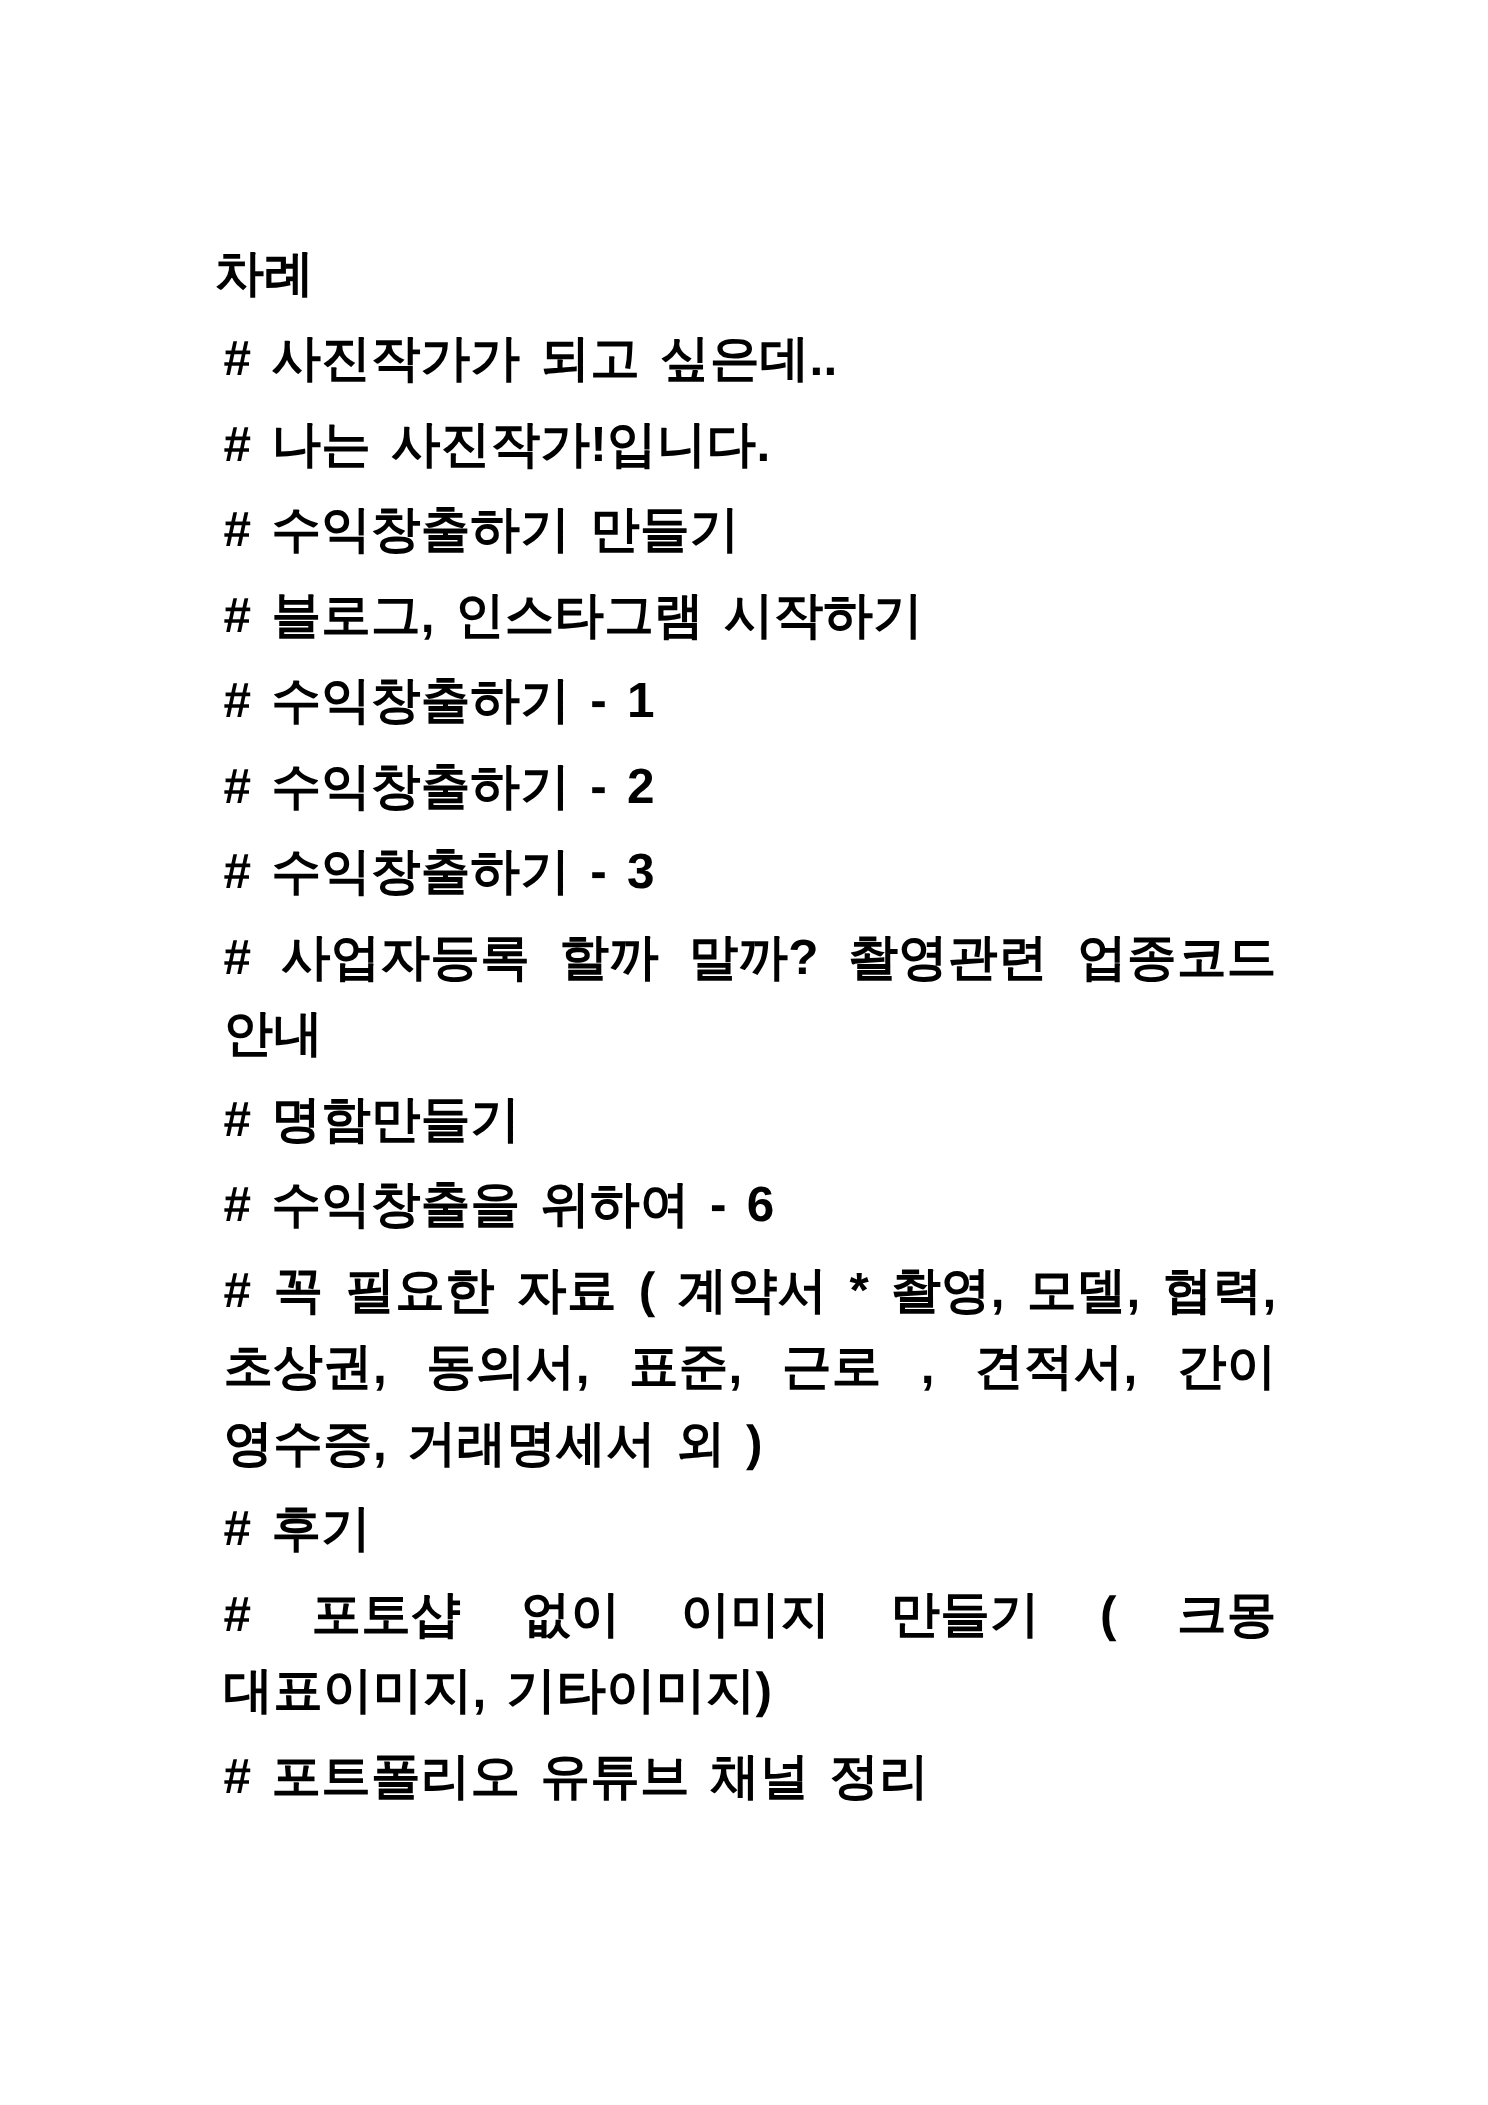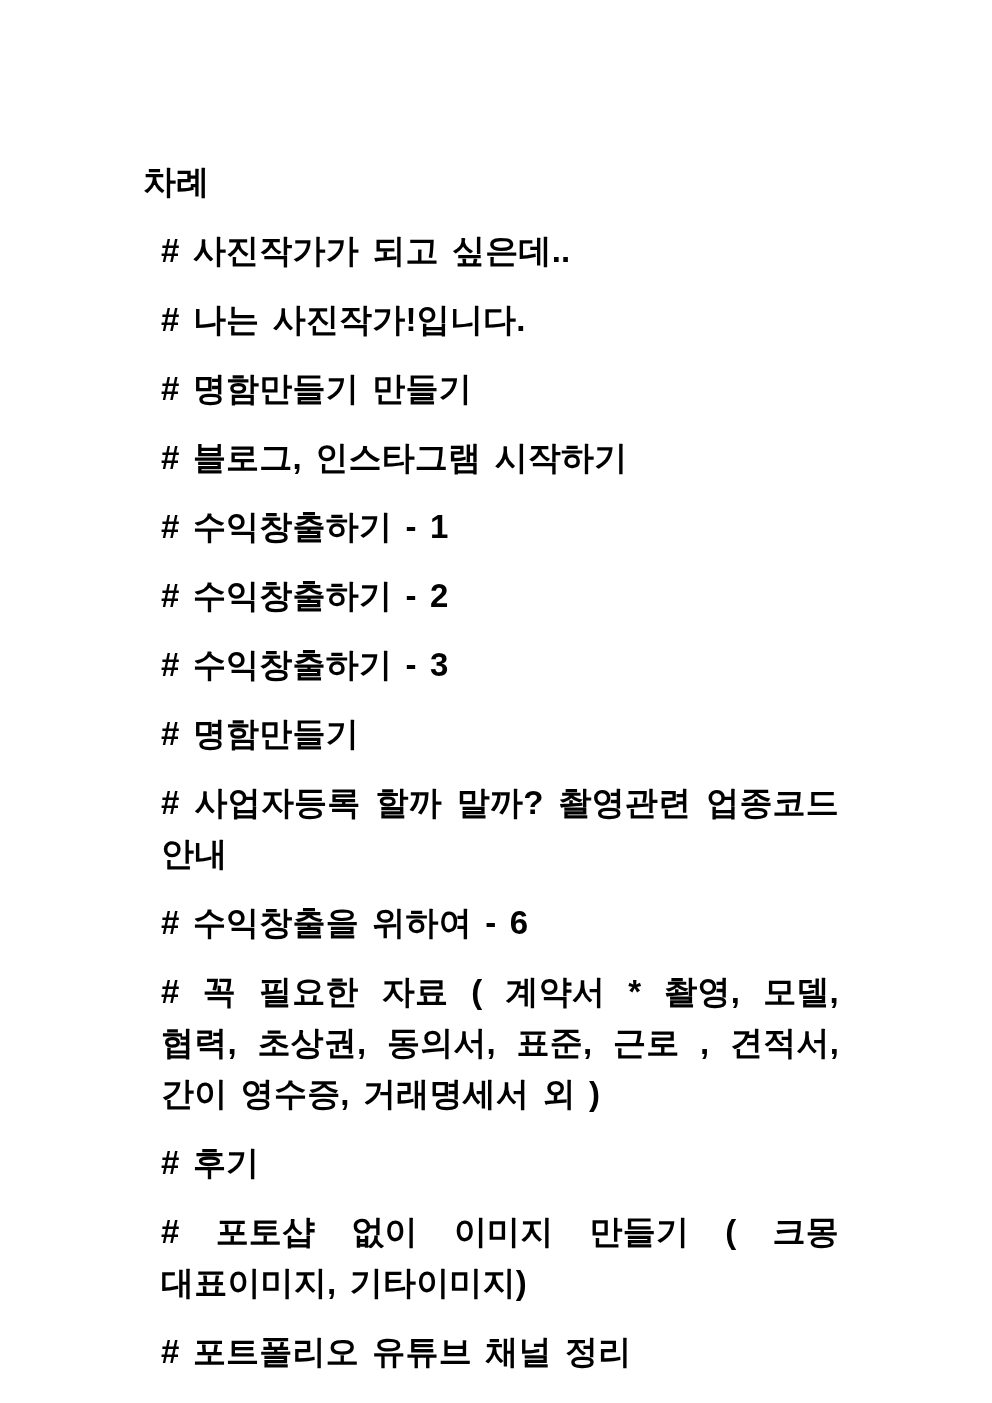--- a/index.html
+++ b/index.html
@@ -31,54 +31,54 @@
     margin: 0;
     text-align: left;
     word-spacing: 4px;
   }
   .toc-list {
     margin: 0;
     padding: 0;
     list-style: none;
   }
   .toc-item {
-    margin: 18px;
+    margin: 6px;
     text-align: justify;
     text-align-last: left;
     word-spacing: 4px;
     word-break: keep-all;
   }
 </style>
 </head>
 <body>
 
 <div class="page">
   <div class="content">
     <p class="toc-title">차례</p>
     <ul class="toc-list">
 
         <li class="toc-item"># 사진작가가 되고 싶은데..</li>
 
         <li class="toc-item"># 나는 사진작가!입니다.</li>
 
 
-        <li class="toc-item"># 명함만들기 만들기</li>
+        <li class="toc-item"># 수익창출하기 만들기</li>
 
         <li class="toc-item"># 블로그, 인스타그램 시작하기</li>
 
         <li class="toc-item"># 수익창출하기 - 1</li>
 
         <li class="toc-item"># 수익창출하기 - 2</li>
 
         <li class="toc-item"># 수익창출하기 - 3</li>
 
 
+        <li class="toc-item"># 사업자등록 할까 말까? 촬영관련 업종코드 안내</li>
+
         <li class="toc-item"># 명함만들기</li>
-
-        <li class="toc-item"># 사업자등록 할까 말까? 촬영관련 업종코드 안내</li>
 
         <li class="toc-item"># 수익창출을 위하여 - 6</li>
 
 
         <li class="toc-item"># 꼭 필요한 자료 ( 계약서 * 촬영, 모델, 협력, 초상권, 동의서, 표준, 근로 , 견적서, 간이 영수증, 거래명세서 외 )</li>
 
         <li class="toc-item"># 후기</li>
 
         <li class="toc-item"># 포토샵 없이 이미지 만들기 ( 크몽 대표이미지, 기타이미지)</li>
 

